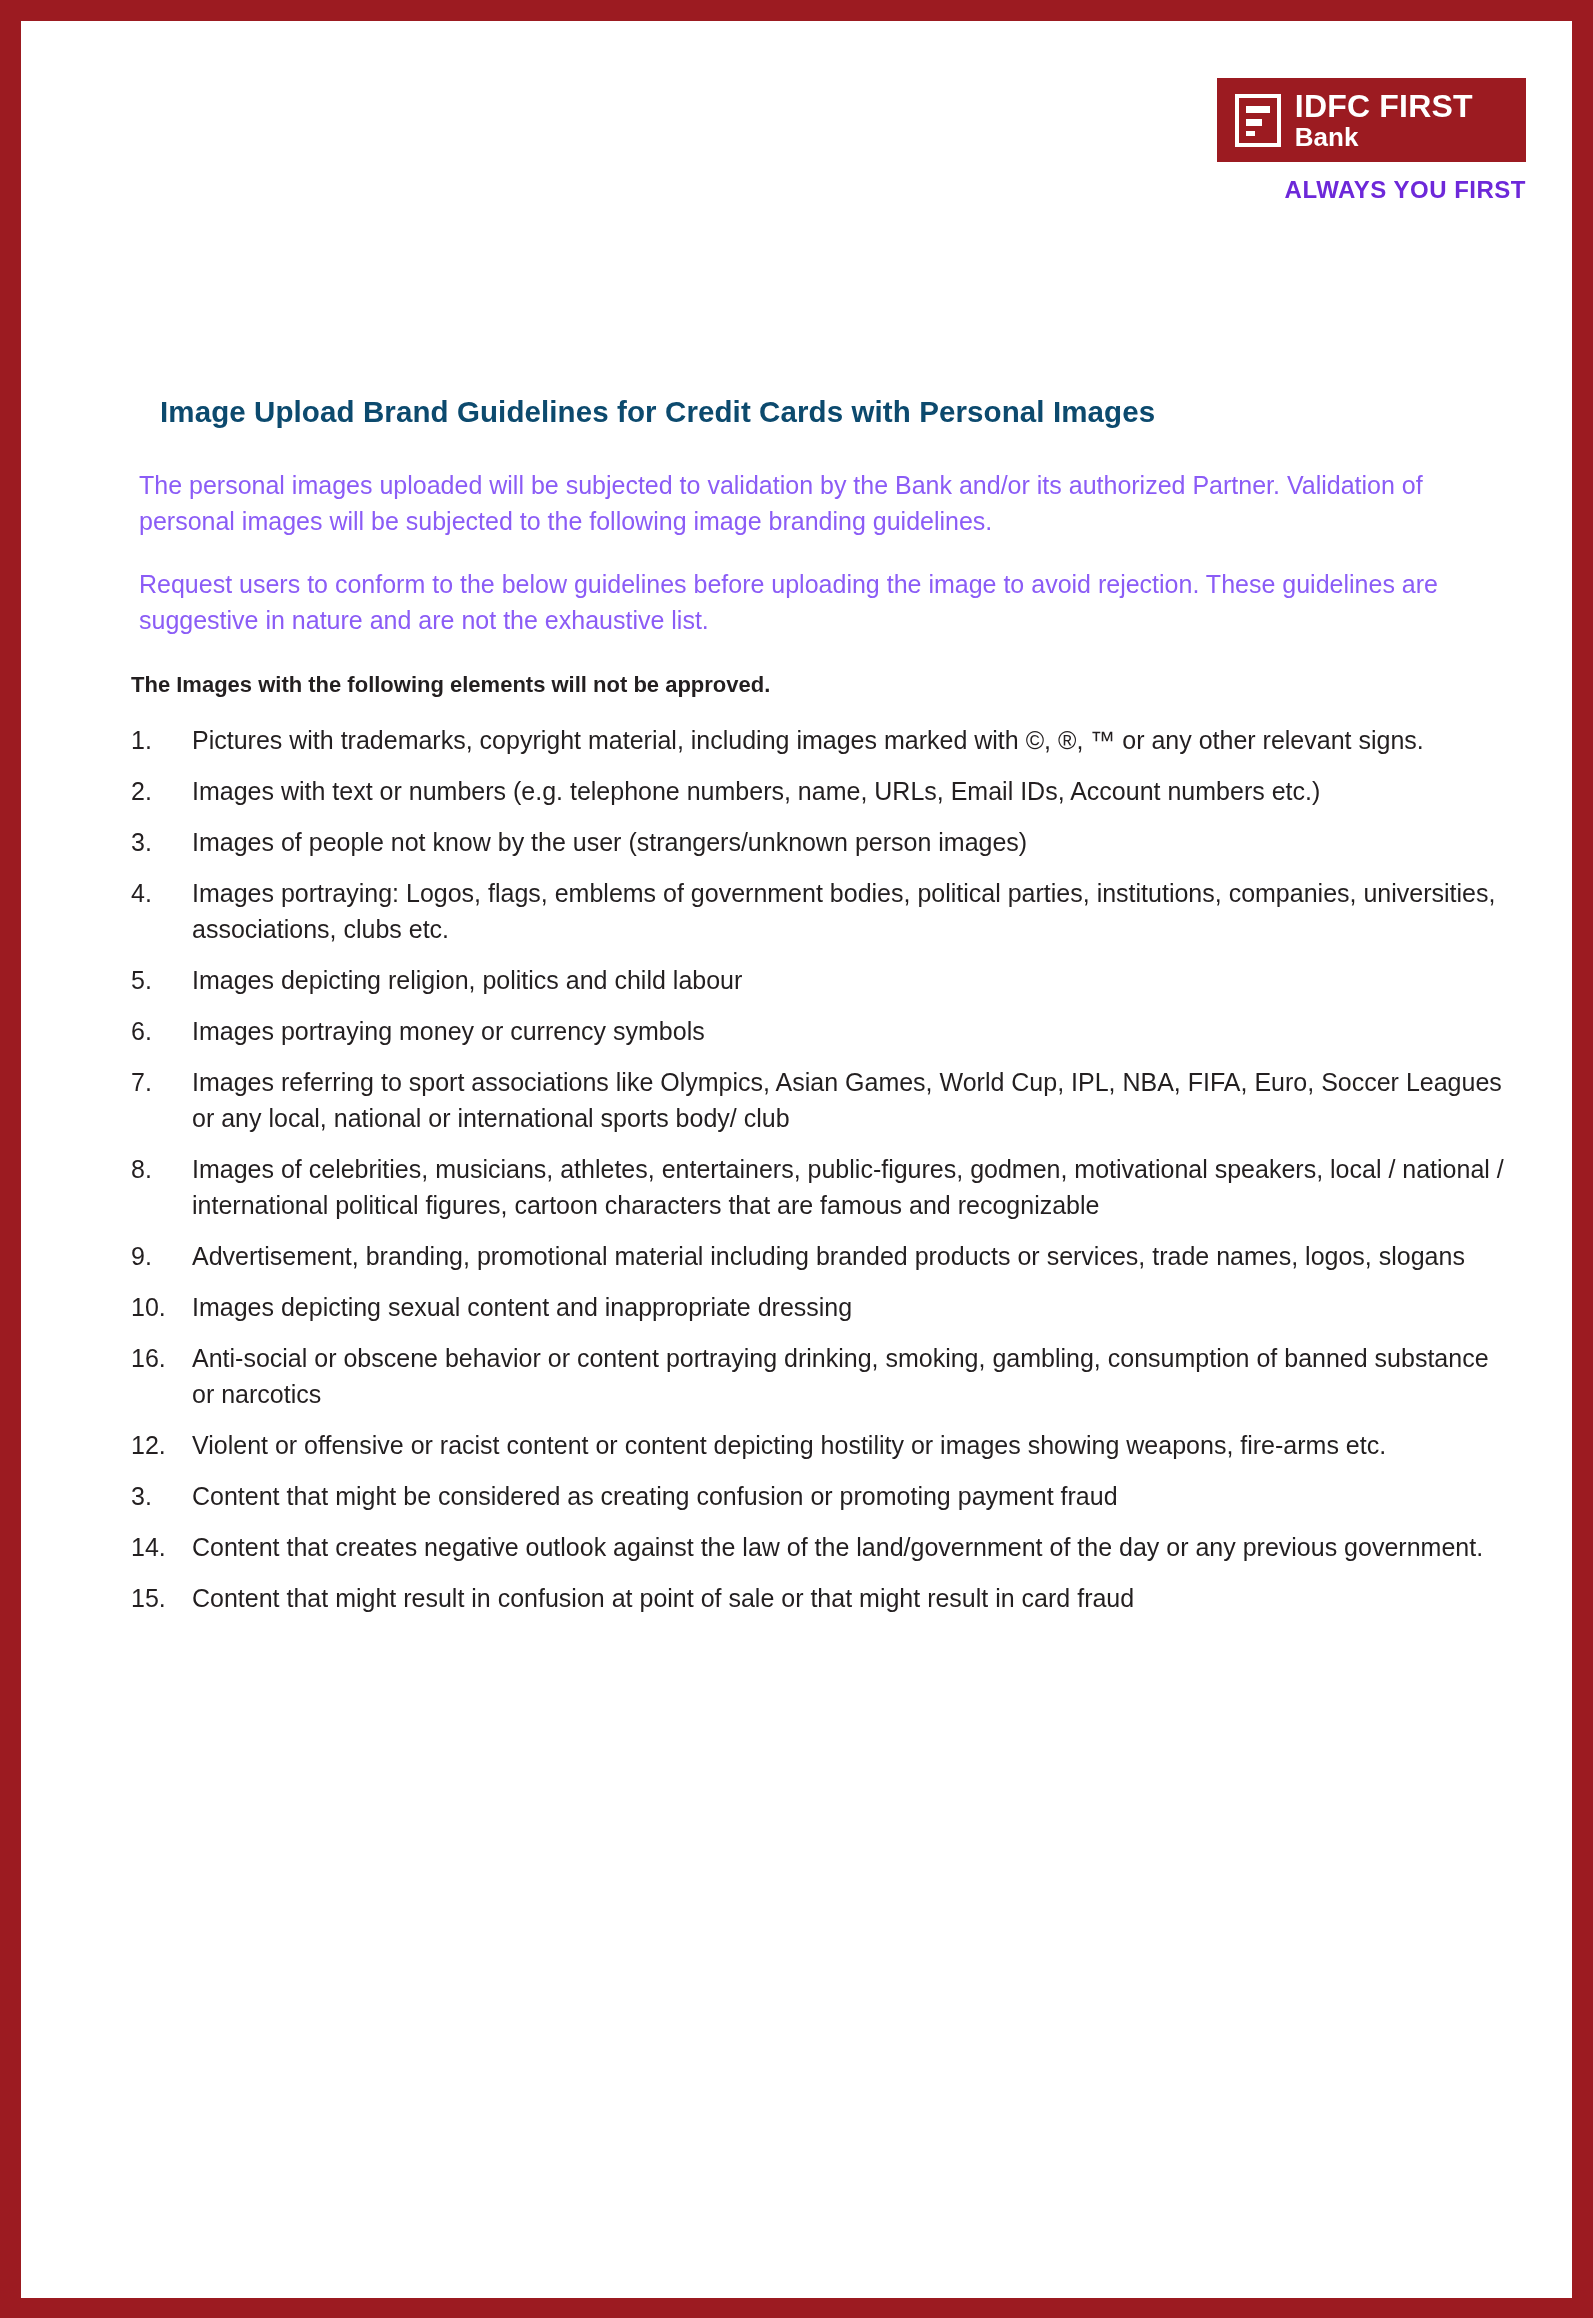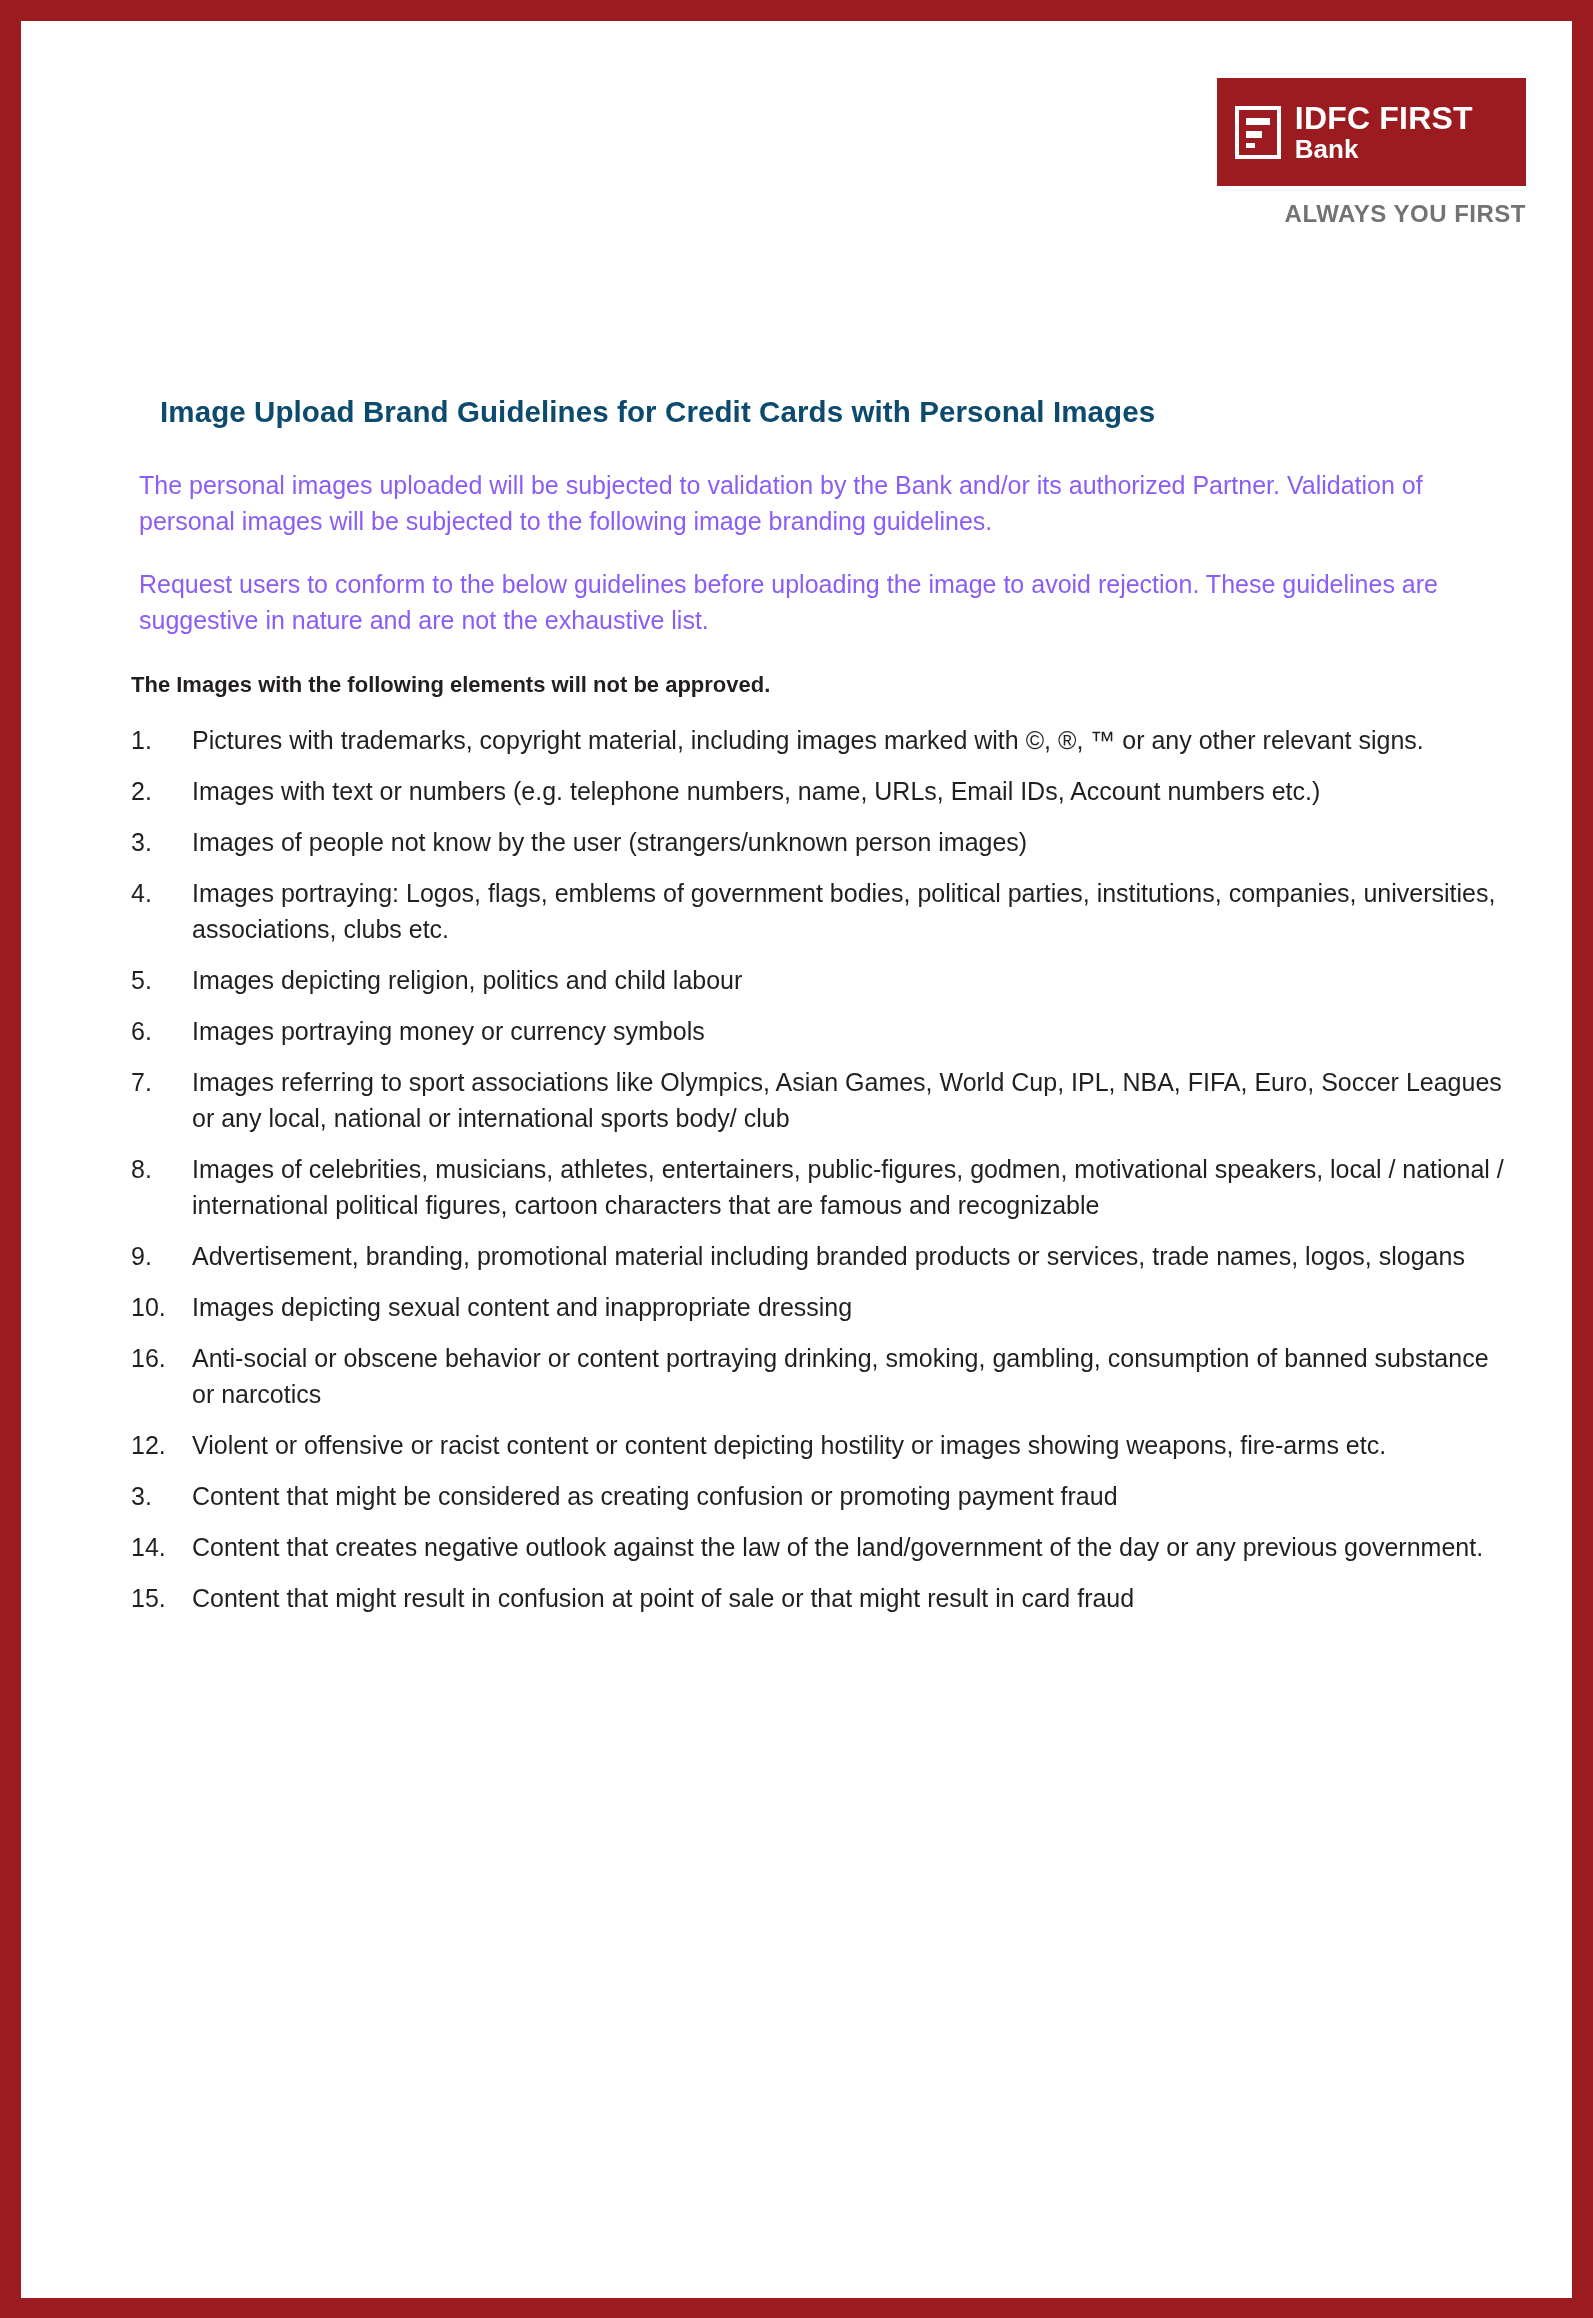--- a/index.html
+++ b/index.html
@@ -33,21 +33,21 @@
     right: 46px;
     width: 319px;
     text-align: right;
   }
   .logo-badge {
     display: flex;
     align-items: center;
     justify-content: flex-start;
     background: #9c1b21;
     width: 309px;
-    height: 108px;
+    height: 84px;
     box-sizing: border-box;
     padding: 0 12.7px 0 17.5px;
     margin-left: auto;
   }
   .logo-mark {
     width: 46px;
     height: 53px;
     flex: 0 0 auto;
     position: relative;
     margin-right: 14.3px;
@@ -89,21 +89,21 @@
     letter-spacing: 0.2px;
   }
   .logo-line2 {
     font-size: 26px;
     font-weight: bold;
   }
   .tagline {
     margin-top: 14.3px;
     font-size: 24px;
     font-weight: bold;
-    color: #737373;
+    color: #6d28d9;
     letter-spacing: 0.5px;
   }
 
   
   .content {
     position: absolute;
     left: 110px;
     top: 374px;
     width: 1378px;
   }

